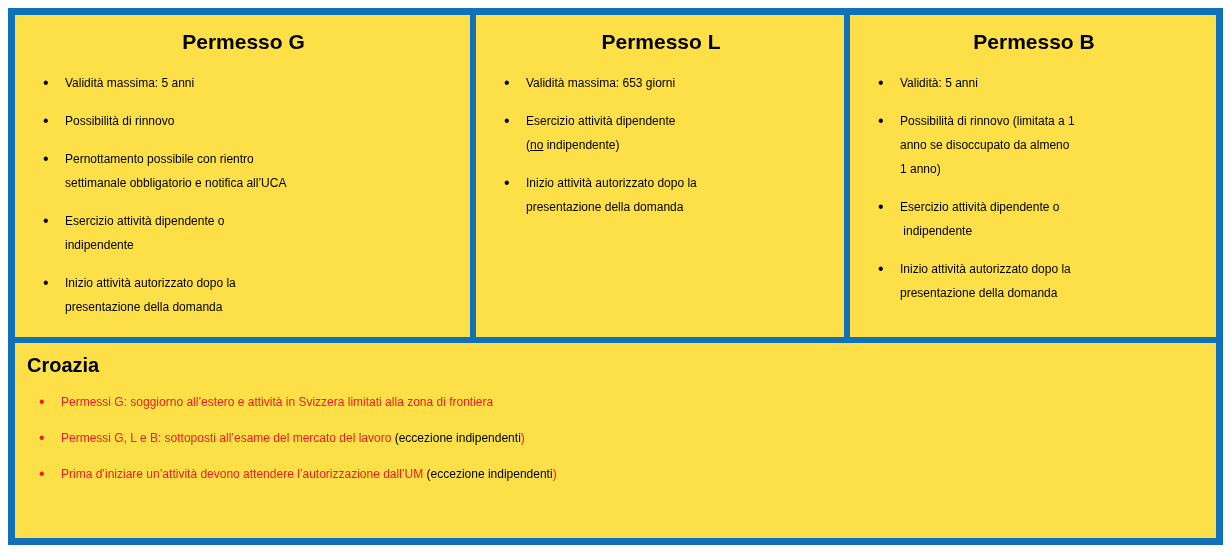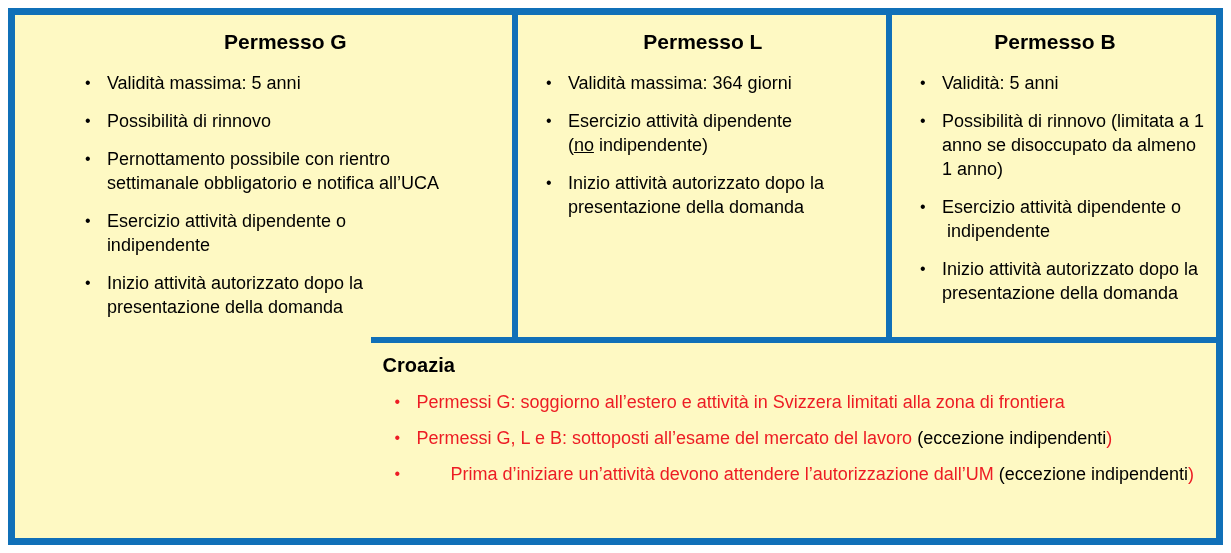--- a/index.html
+++ b/index.html
@@ -3,35 +3,35 @@
 <meta charset="utf-8">
 <style>
   html,body{margin:0;padding:0;}
   body{
     width:1231px;height:553px;position:relative;background:#ffffff;
     font-family:"Liberation Sans", sans-serif;color:#000;overflow:hidden;
   }
   .frame{
     position:absolute;left:8px;top:8px;width:1215px;height:537px;
     border:7px solid var(--blue,#1070b8);box-sizing:border-box;
-    display:flex;flex-direction:column;background:#fef9c3;align-items:flex-end;
+    display:flex;flex-direction:column;background:#fde047;
   }
   .top-row{
     display:grid;grid-template-columns:455px 374px 1fr;
     height:322px;box-sizing:border-box;
   }
   .col{box-sizing:border-box;padding:8px 12px 0 14px;}
   .col.mid,.col.right{border-left:6px solid var(--blue,#1070b8);}
   .col-title{
     margin:6px 0 0;text-align:center;font-size:21px;font-weight:bold;line-height:26px;
   }
   ul.bullets{list-style:none;margin:16px 0 0;padding:0 0 0 14px;}
   ul.bullets li{
     position:relative;padding-left:22px;margin:0 0 14px;
-    font-size:18px;line-height:24px;white-space:pre-wrap;
+    font-size:12px;line-height:24px;white-space:pre-wrap;
   }
   ul.bullets li::before{
     content:"\2022";position:absolute;left:0;top:0;font-size:16px;line-height:24px;
   }
   ul.black-dots li::before{color:#000;}
   ul.red-dots li::before{color:var(--red,#ed1c24);}
   .bottom-row{
     flex:1;border-top:6px solid var(--blue,#1070b8);box-sizing:border-box;
     padding:8px 22px 0 12px;
   }
@@ -55,21 +55,21 @@
           <li><span>Esercizio attività dipendente o
 indipendente</span></li>
           <li><span>Inizio attività autorizzato dopo la
 presentazione della domanda</span></li>
         </ul>
     </section>
 
     <section class="col mid">
       <h2 class="col-title">Permesso L</h2>
       <ul class="bullets black-dots">
-          <li><span>Validità massima: 364 giorni</span></li>
+          <li><span>Validità massima: 653 giorni</span></li>
           <li><span>Esercizio attività dipendente
 (</span><span style="font-weight: normal; text-decoration: underline;">no</span><span> indipendente)</span></li>
           <li><span>Inizio attività autorizzato dopo la
 presentazione della domanda</span></li>
         </ul>
     </section>
 
     <section class="col right">
       <h2 class="col-title">Permesso B</h2>
       <ul class="bullets black-dots">
@@ -84,16 +84,16 @@
         </ul>
     </section>
 
   </div>
 
   <section class="bottom-row">
     <h2 class="footer-title">Croazia</h2>
     <ul class="bullets red-dots">
         <li><span style="color: rgb(237, 28, 36);">Permessi G: soggiorno all’estero e attività in Svizzera limitati alla zona di frontiera</span></li>
         <li><span style="color: rgb(237, 28, 36);">Permessi G, L e B: sottoposti all’esame del mercato del lavoro </span><span>(eccezione indipendenti</span><span style="color: rgb(237, 28, 36);">)</span></li>
-        <li><span style="color: rgb(237, 28, 36); margin-left: 34px;">Prima d’iniziare un’attività devono attendere l’autorizzazione dall’UM </span><span>(eccezione indipendenti</span><span style="color: rgb(237, 28, 36);">)</span></li>
+        <li><span style="color: rgb(237, 28, 36);">Prima d’iniziare un’attività devono attendere l’autorizzazione dall’UM </span><span>(eccezione indipendenti</span><span style="color: rgb(237, 28, 36);">)</span></li>
       </ul>
   </section>
 </div>
 
 </body></html>

